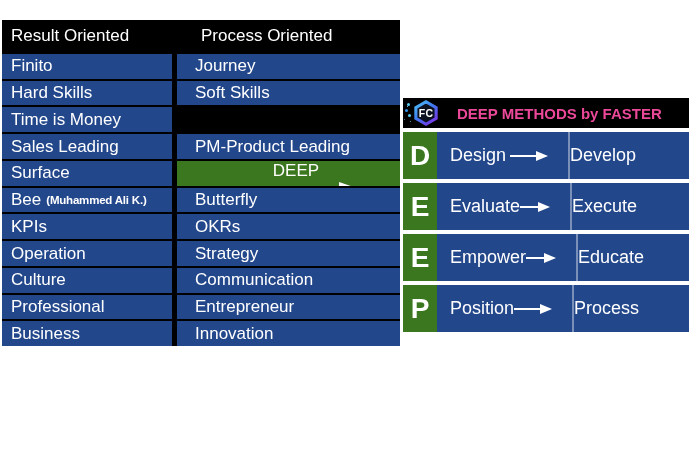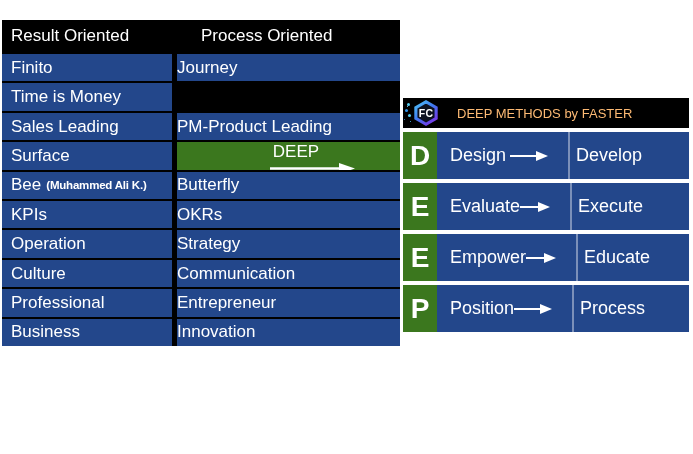--- a/index.html
+++ b/index.html
@@ -13,48 +13,48 @@
     position:absolute;left:2px;top:8px;width:398px;height:326px;
     display:flex;flex-direction:column;row-gap:2px;background:#000000;margin-top:12px;
   }
   .trow{display:flex;column-gap:5px;flex:1;min-height:0;}
   .trow.hdr{flex:0 0 32px;}
   .cell{
     display:flex;align-items:center;color:#fff;font-size:17px;
     background:#23478B;white-space:nowrap;overflow:hidden;
   }
   .c1{flex:0 0 170px;padding-left:9px;box-sizing:border-box;}
-  .c2{flex:1;box-sizing:border-box;}
+  .c2{flex:1;padding-left:18px;box-sizing:border-box;}
   .hdr .cell{background:#000000;}
   .hdr .c2{padding-left:24px;}
   .cell.green{background:#3B771E;padding-left:15px;flex-direction:column;}
   .note{font-size:11.5px;font-weight:bold;margin-left:5px;letter-spacing:-0.2px;}
   .arrow{flex:none;display:block;}
   .arrow.long{margin-left:32px;}
 
   
   .dpanel{position:absolute;left:403px;top:98px;width:286px;}
   .dp-header{
     height:30px;background:#000000;display:flex;align-items:center;
     padding-left:3px;column-gap:18px;
   }
-  .dp-title{color:#fdba74;font-size:13px;font-weight:normal;white-space:nowrap;}
+  .dp-title{color:#ec4899;font-size:15px;font-weight:bold;white-space:nowrap;}
   .dp-row{margin-top:4px;height:47px;display:flex;}
   .letter{
     flex:0 0 34px;background:#3B771E;color:#fff;font-weight:bold;font-size:28px;
     display:flex;align-items:center;justify-content:center;
   }
   .words{flex:1;background:#23478B;display:flex;color:#fff;font-size:18px;min-width:0;}
   .from{
     flex:0 0 131px;box-sizing:border-box;display:flex;align-items:center;
     justify-content:space-between;padding-left:13px;padding-right:20px;
   }
   .to{
     flex:1;border-left:2px solid rgba(255,255,255,0.4);
-    display:flex;align-items:center;padding-left:6px;white-space:nowrap;
+    display:flex;align-items:center;white-space:nowrap;
   }
 
   
   .logo{position:relative;width:26px;height:26px;flex:none;margin-left:7px;}
   .hex{
     position:absolute;inset:0;
     clip-path:polygon(50% 0,95% 26%,95% 74%,50% 100%,5% 74%,5% 26%);
     background:linear-gradient(140deg,#53d3f7 0%,#3f7bf0 45%,#6a43e8 75%,#9b3df0 100%);
     display:flex;align-items:center;justify-content:center;
   }
@@ -76,20 +76,24 @@
 
 <div class="ltable">
   <div class="trow hdr">
     <div class="cell c1">Result Oriented</div>
     <div class="cell c2">Process Oriented</div>
   </div>
 
   <div class="trow">
     <div class="cell c1">Finito</div>
     <div class="cell c2">Journey</div>
+  </div>
+  <div class="trow">
+    <div class="cell c1">Hard Skills</div>
+    <div class="cell c2">Soft Skills</div>
   </div>
   <div class="trow">
     <div class="cell c1">Time is Money</div>
   </div>
   <div class="trow">
     <div class="cell c1">Sales Leading</div>
     <div class="cell c2">PM-Product Leading</div>
   </div>
 
   <div class="trow">

